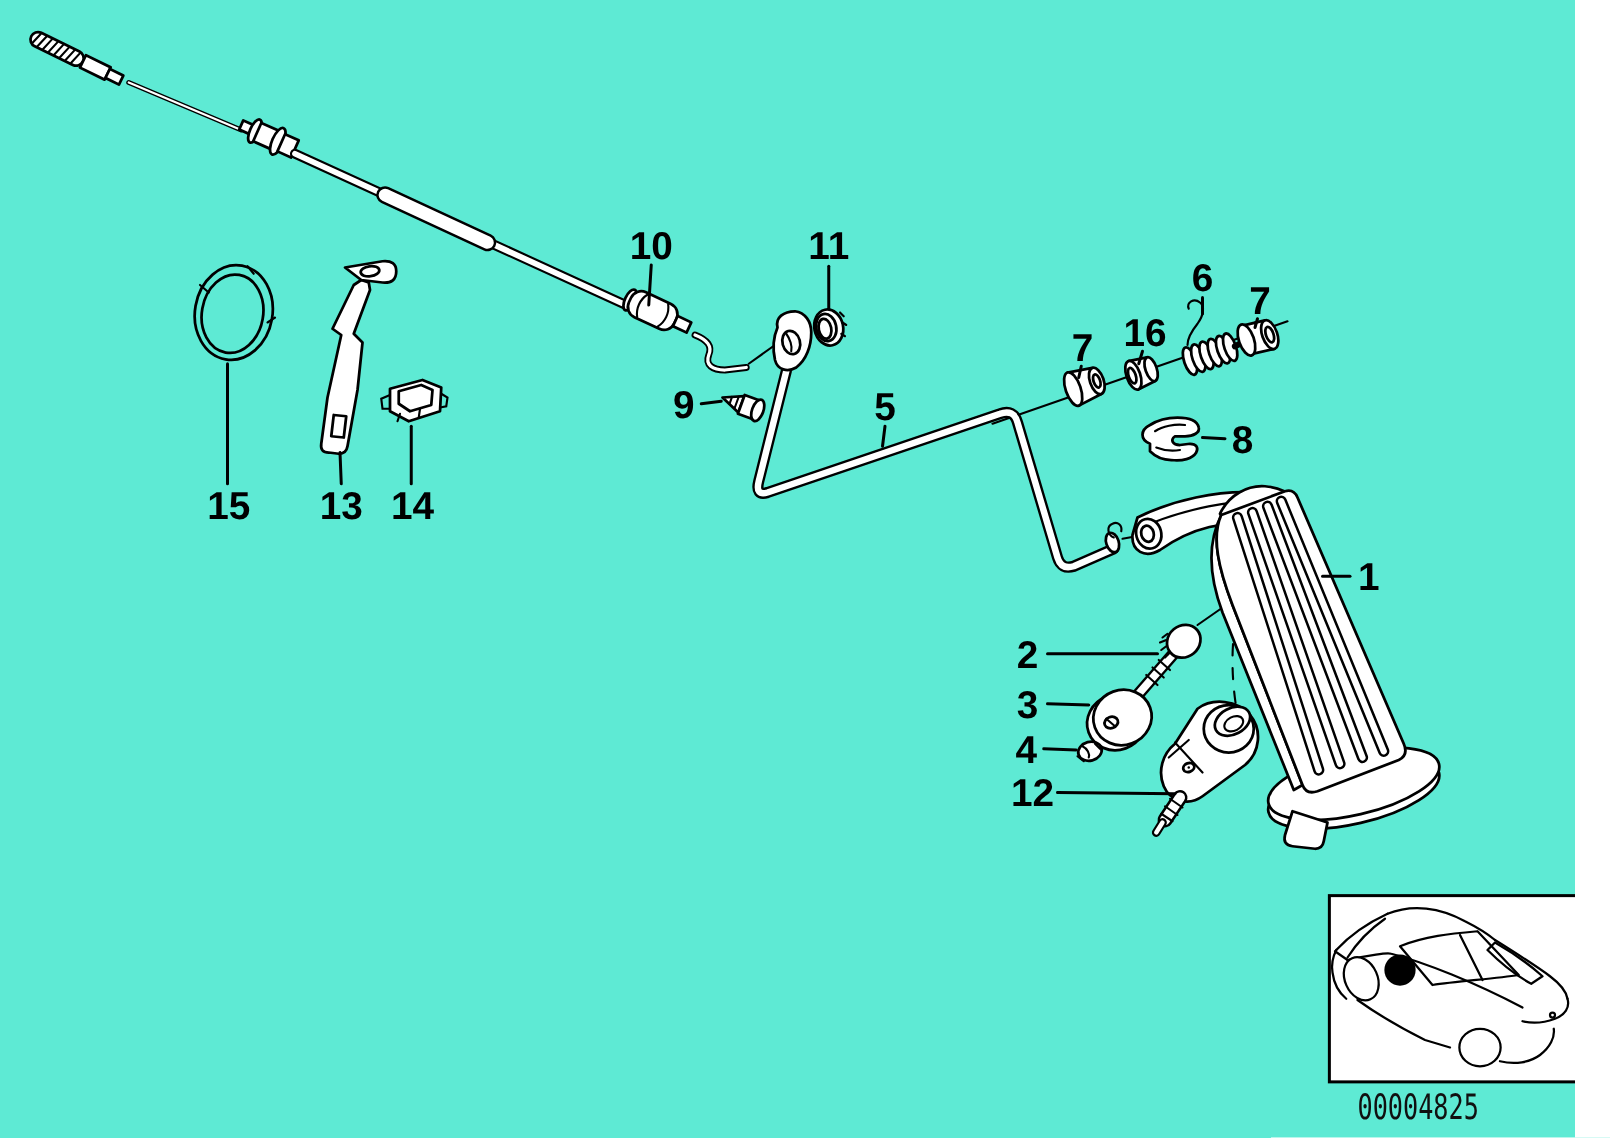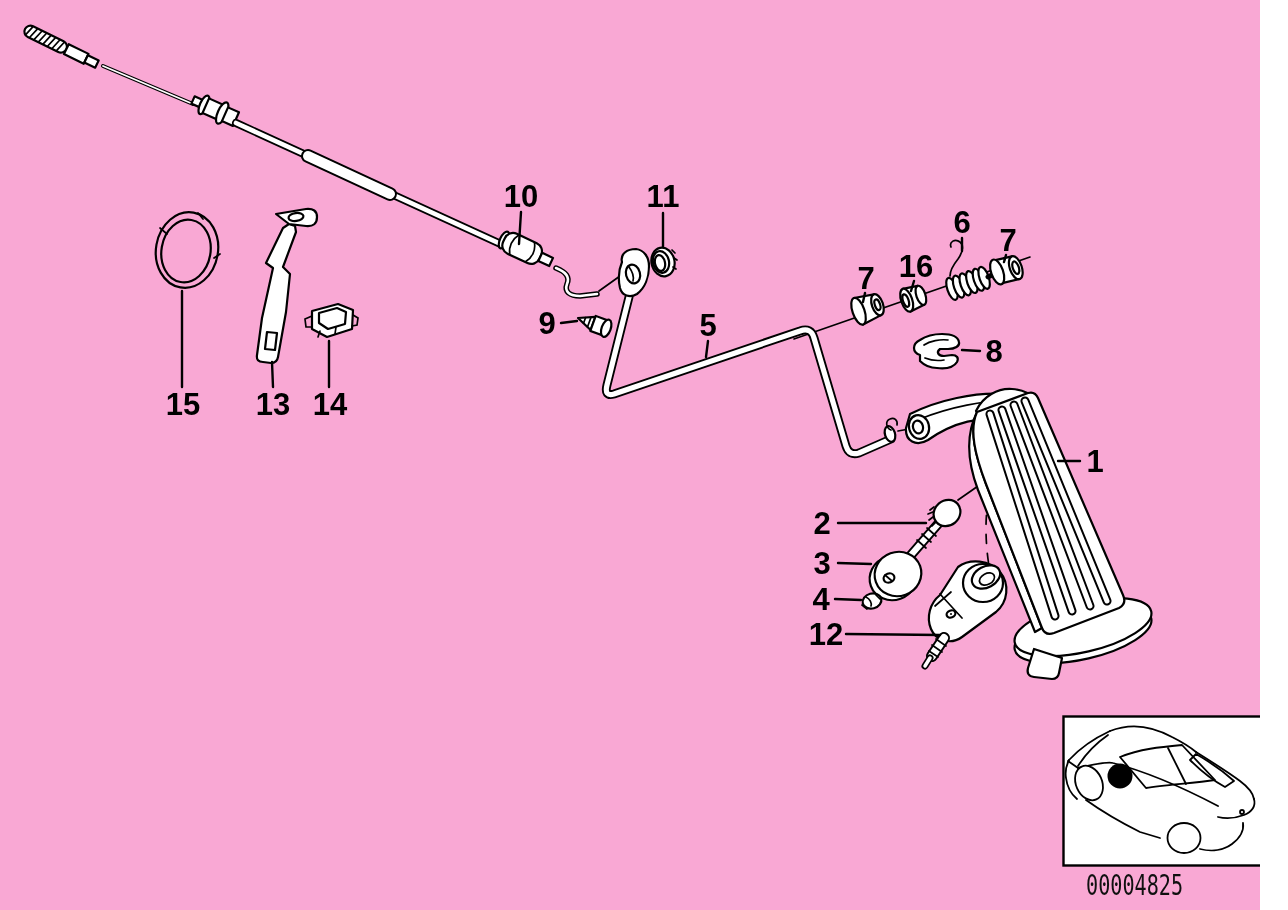--- a/index.html
+++ b/index.html
@@ -1,16 +1,16 @@
 <!DOCTYPE html>
 <html><head>
 <meta charset="utf-8">
 <style>
   html,body{margin:0;padding:0;background:#fff;}
-  .stage{position:relative;width:1260px;height:910px;background:#f9a8d4;overflow:hidden;
+  .stage{position:relative;width:1260px;height:910px;background:#5eead4;overflow:hidden;
          font-family:"Liberation Sans",sans-serif;}
   .stage svg{position:absolute;left:0;top:0;}
   
   .ol{fill:none;stroke:#000;stroke-width:2.2;stroke-linecap:round;stroke-linejoin:round;}
   .fw{fill:#fff;stroke:#000;stroke-width:2.2;stroke-linejoin:round;}
   .thin{fill:none;stroke:#000;stroke-width:1.7;stroke-linecap:round;}
   .tb{fill:none;stroke:#000;stroke-linecap:round;stroke-linejoin:round;}
   .tw{fill:none;stroke:#fff;stroke-linecap:round;stroke-linejoin:round;}
   .dash{stroke-dasharray:9 10;}
   .leader{stroke:#000;stroke-width:2.4;stroke-linecap:round;}

